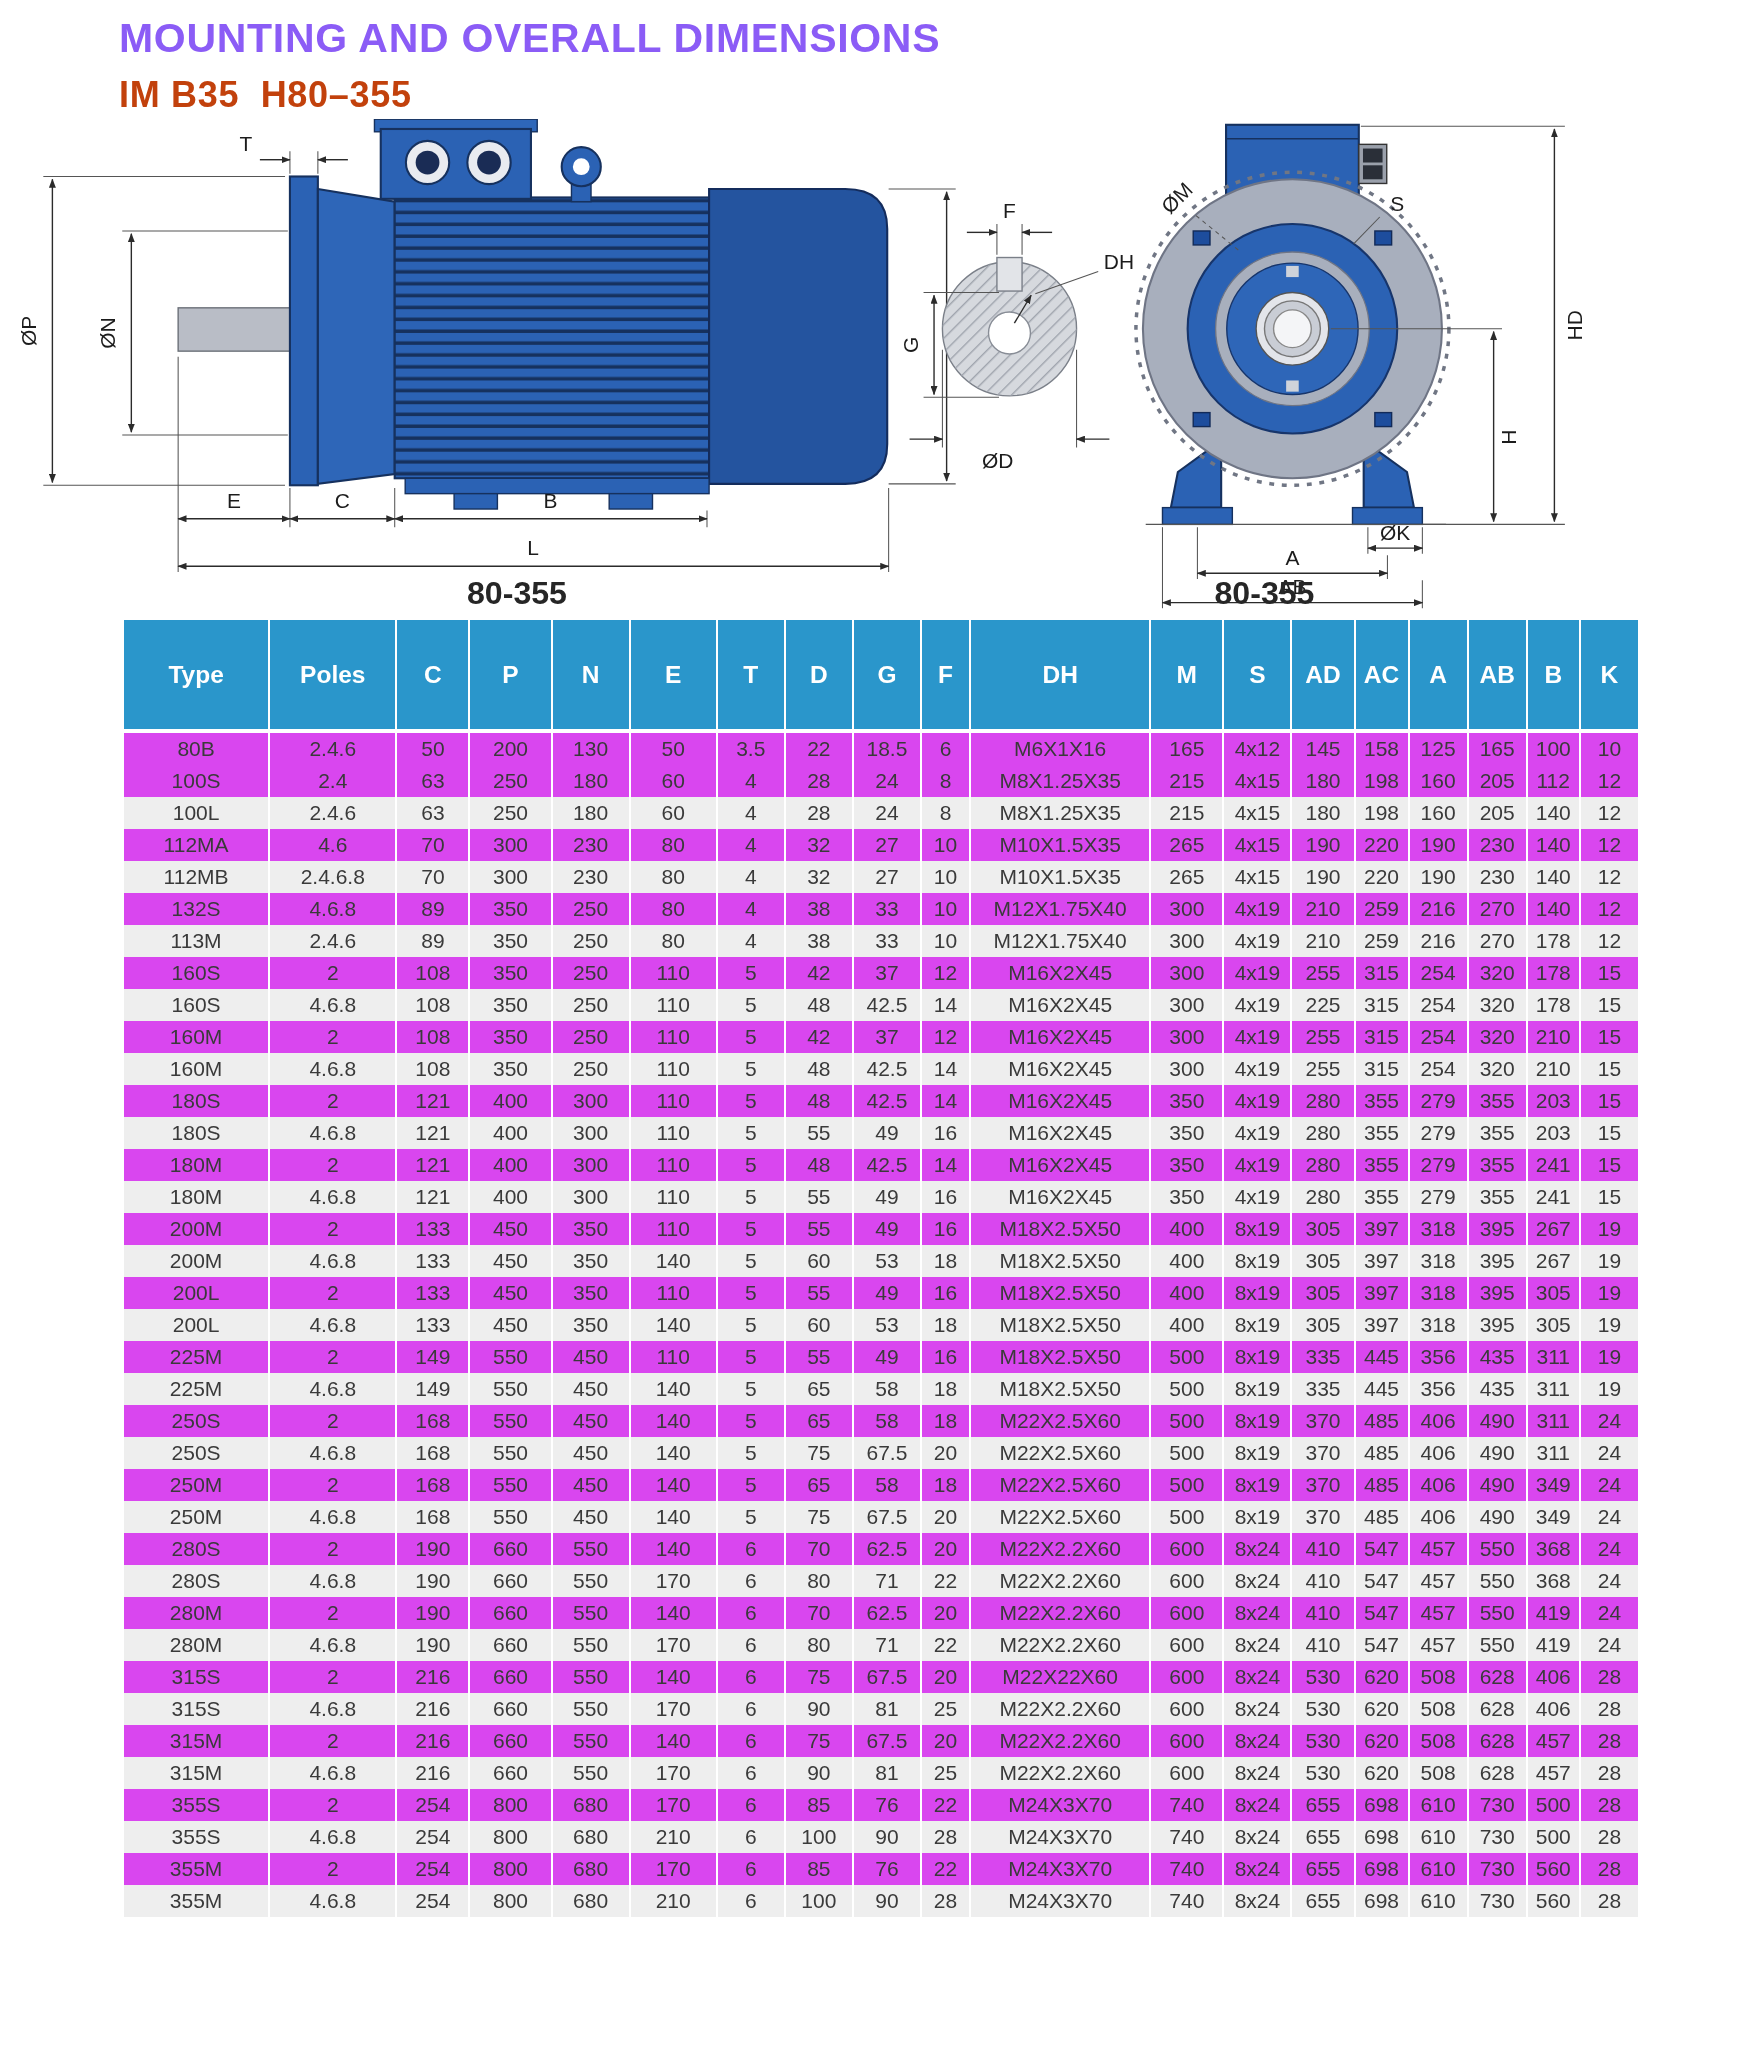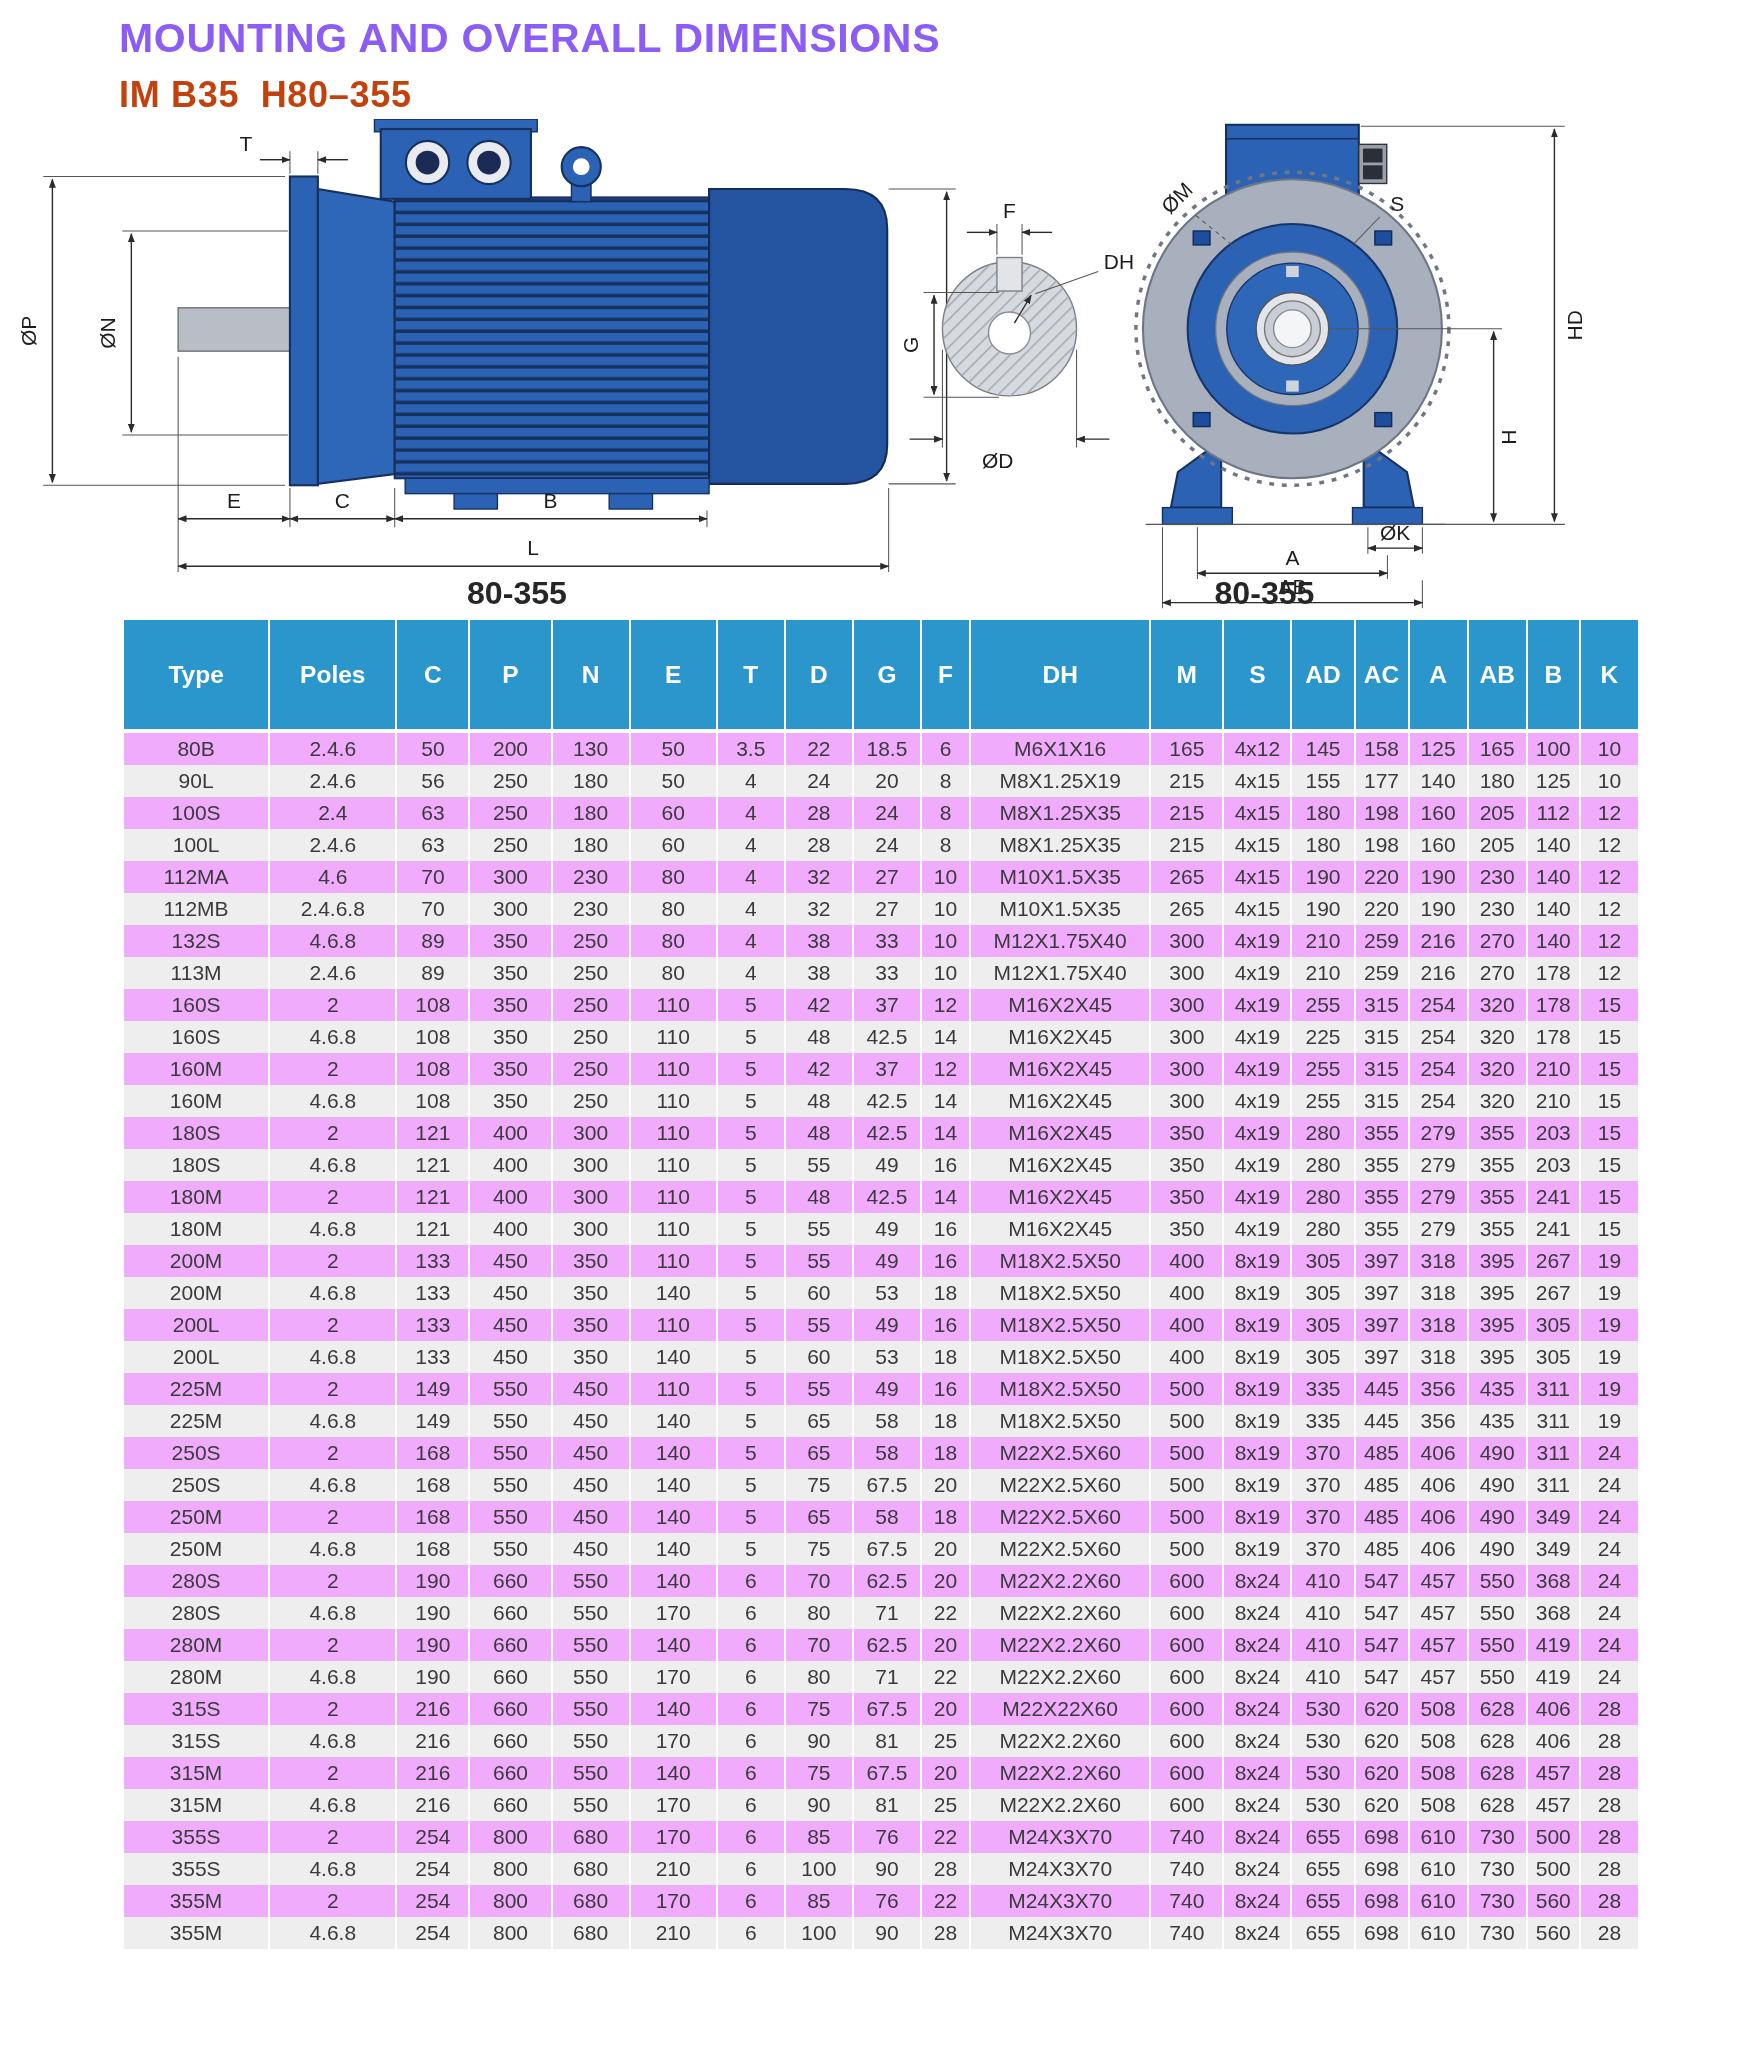--- a/index.html
+++ b/index.html
@@ -29,21 +29,21 @@
     background:#2a96cb;color:#ffffff;font-size:24.5px;font-weight:700;
     height:109px;padding:0;text-align:center;vertical-align:middle;
     border-right:2.8px solid #ffffff;border-bottom:4.2px solid #ffffff;
   }
   .dim-table thead th:last-child{border-right:none;}
   .dim-table tbody td{
     height:32px;padding:0;font-size:21px;color:#3a3a3a;text-align:center;
     white-space:nowrap;overflow:hidden;border-right:2.1px solid #ffffff;
   }
   .dim-table tbody td:last-child{border-right:none;}
-  .dim-table tbody tr{background:#f0abfc;}
+  .dim-table tbody tr{background:#d946ef;}
   .dim-table tbody tr.alt{background:#eeeeee;}
 </style>
 </head>
 <body>
 
 <div id="page">
 
   <div class="title">MOUNTING AND OVERALL DIMENSIONS</div>
   <div class="subtitle">IM B35  H80–355</div>
 
@@ -268,41 +268,20 @@
           <td>M6X1X16</td>
           <td>165</td>
           <td>4x12</td>
           <td>145</td>
           <td>158</td>
           <td>125</td>
           <td>165</td>
           <td>100</td>
           <td>10</td>
         </tr>
-        <tr class="alt">
-          <td>90L</td>
-          <td>2.4.6</td>
-          <td>56</td>
-          <td>250</td>
-          <td>180</td>
-          <td>50</td>
-          <td>4</td>
-          <td>24</td>
-          <td>20</td>
-          <td>8</td>
-          <td>M8X1.25X19</td>
-          <td>215</td>
-          <td>4x15</td>
-          <td>155</td>
-          <td>177</td>
-          <td>140</td>
-          <td>180</td>
-          <td>125</td>
-          <td>10</td>
-        </tr>
         <tr>
           <td>100S</td>
           <td>2.4</td>
           <td>63</td>
           <td>250</td>
           <td>180</td>
           <td>60</td>
           <td>4</td>
           <td>28</td>
           <td>24</td>

